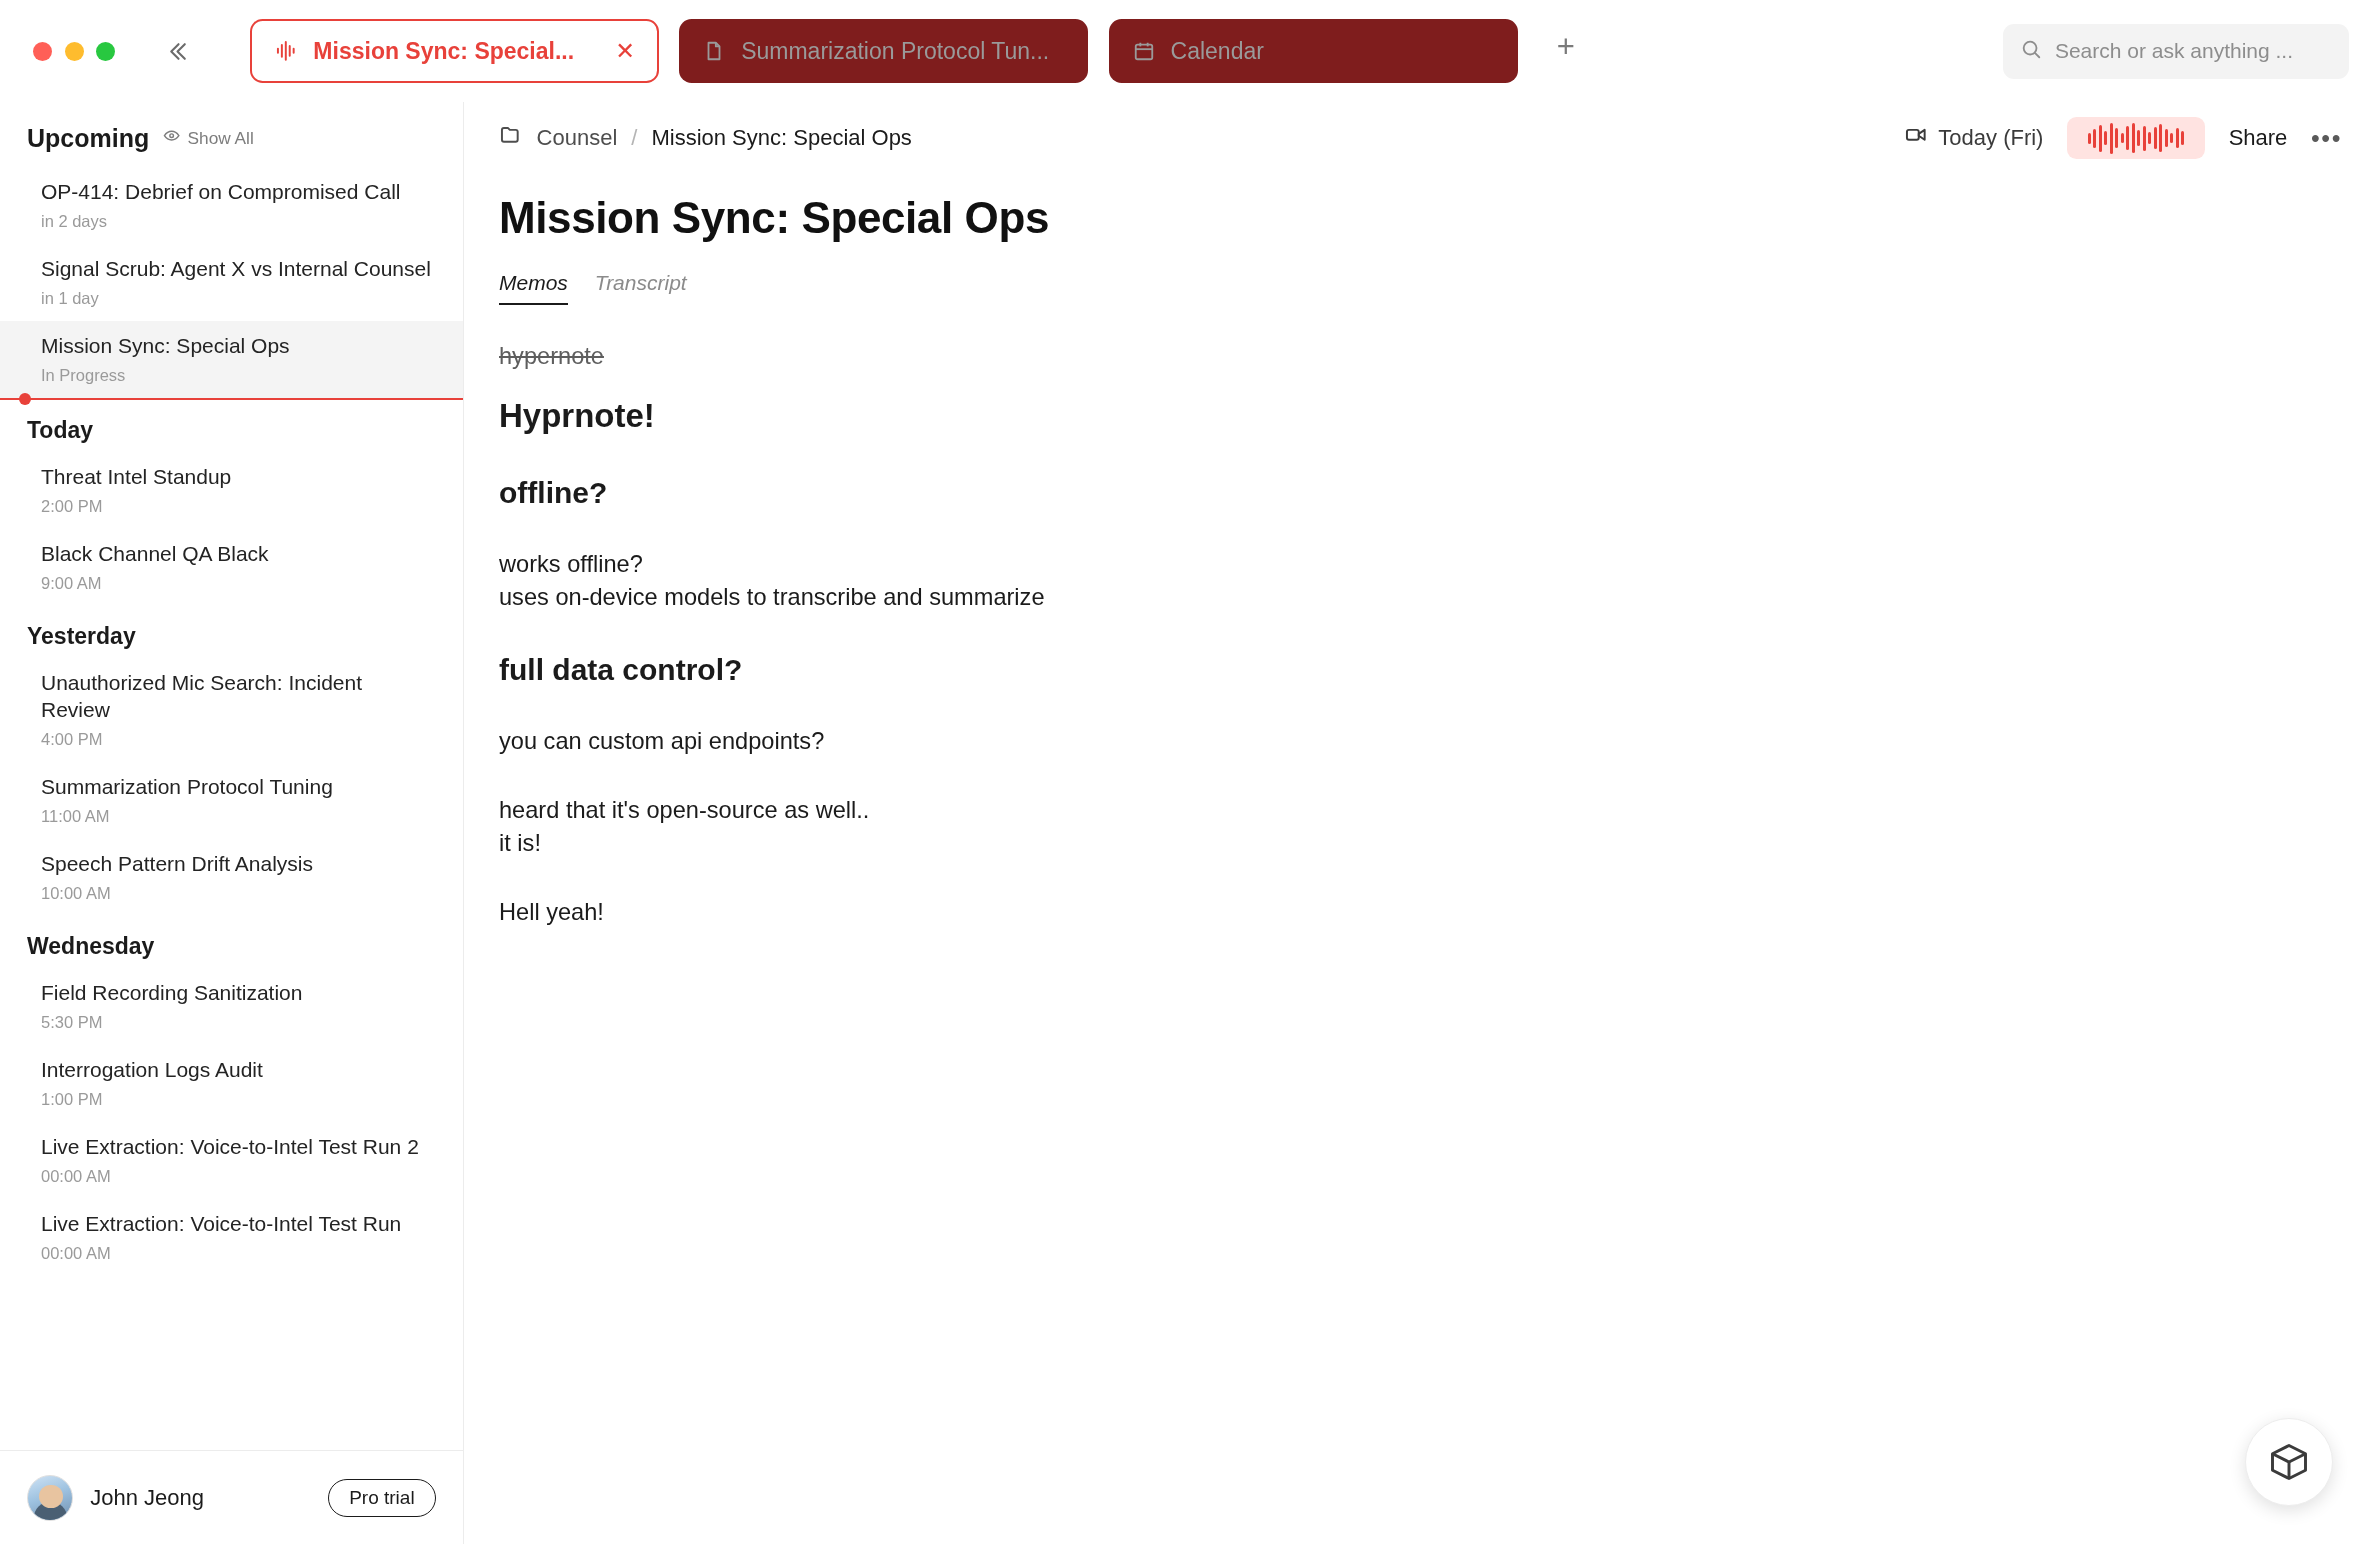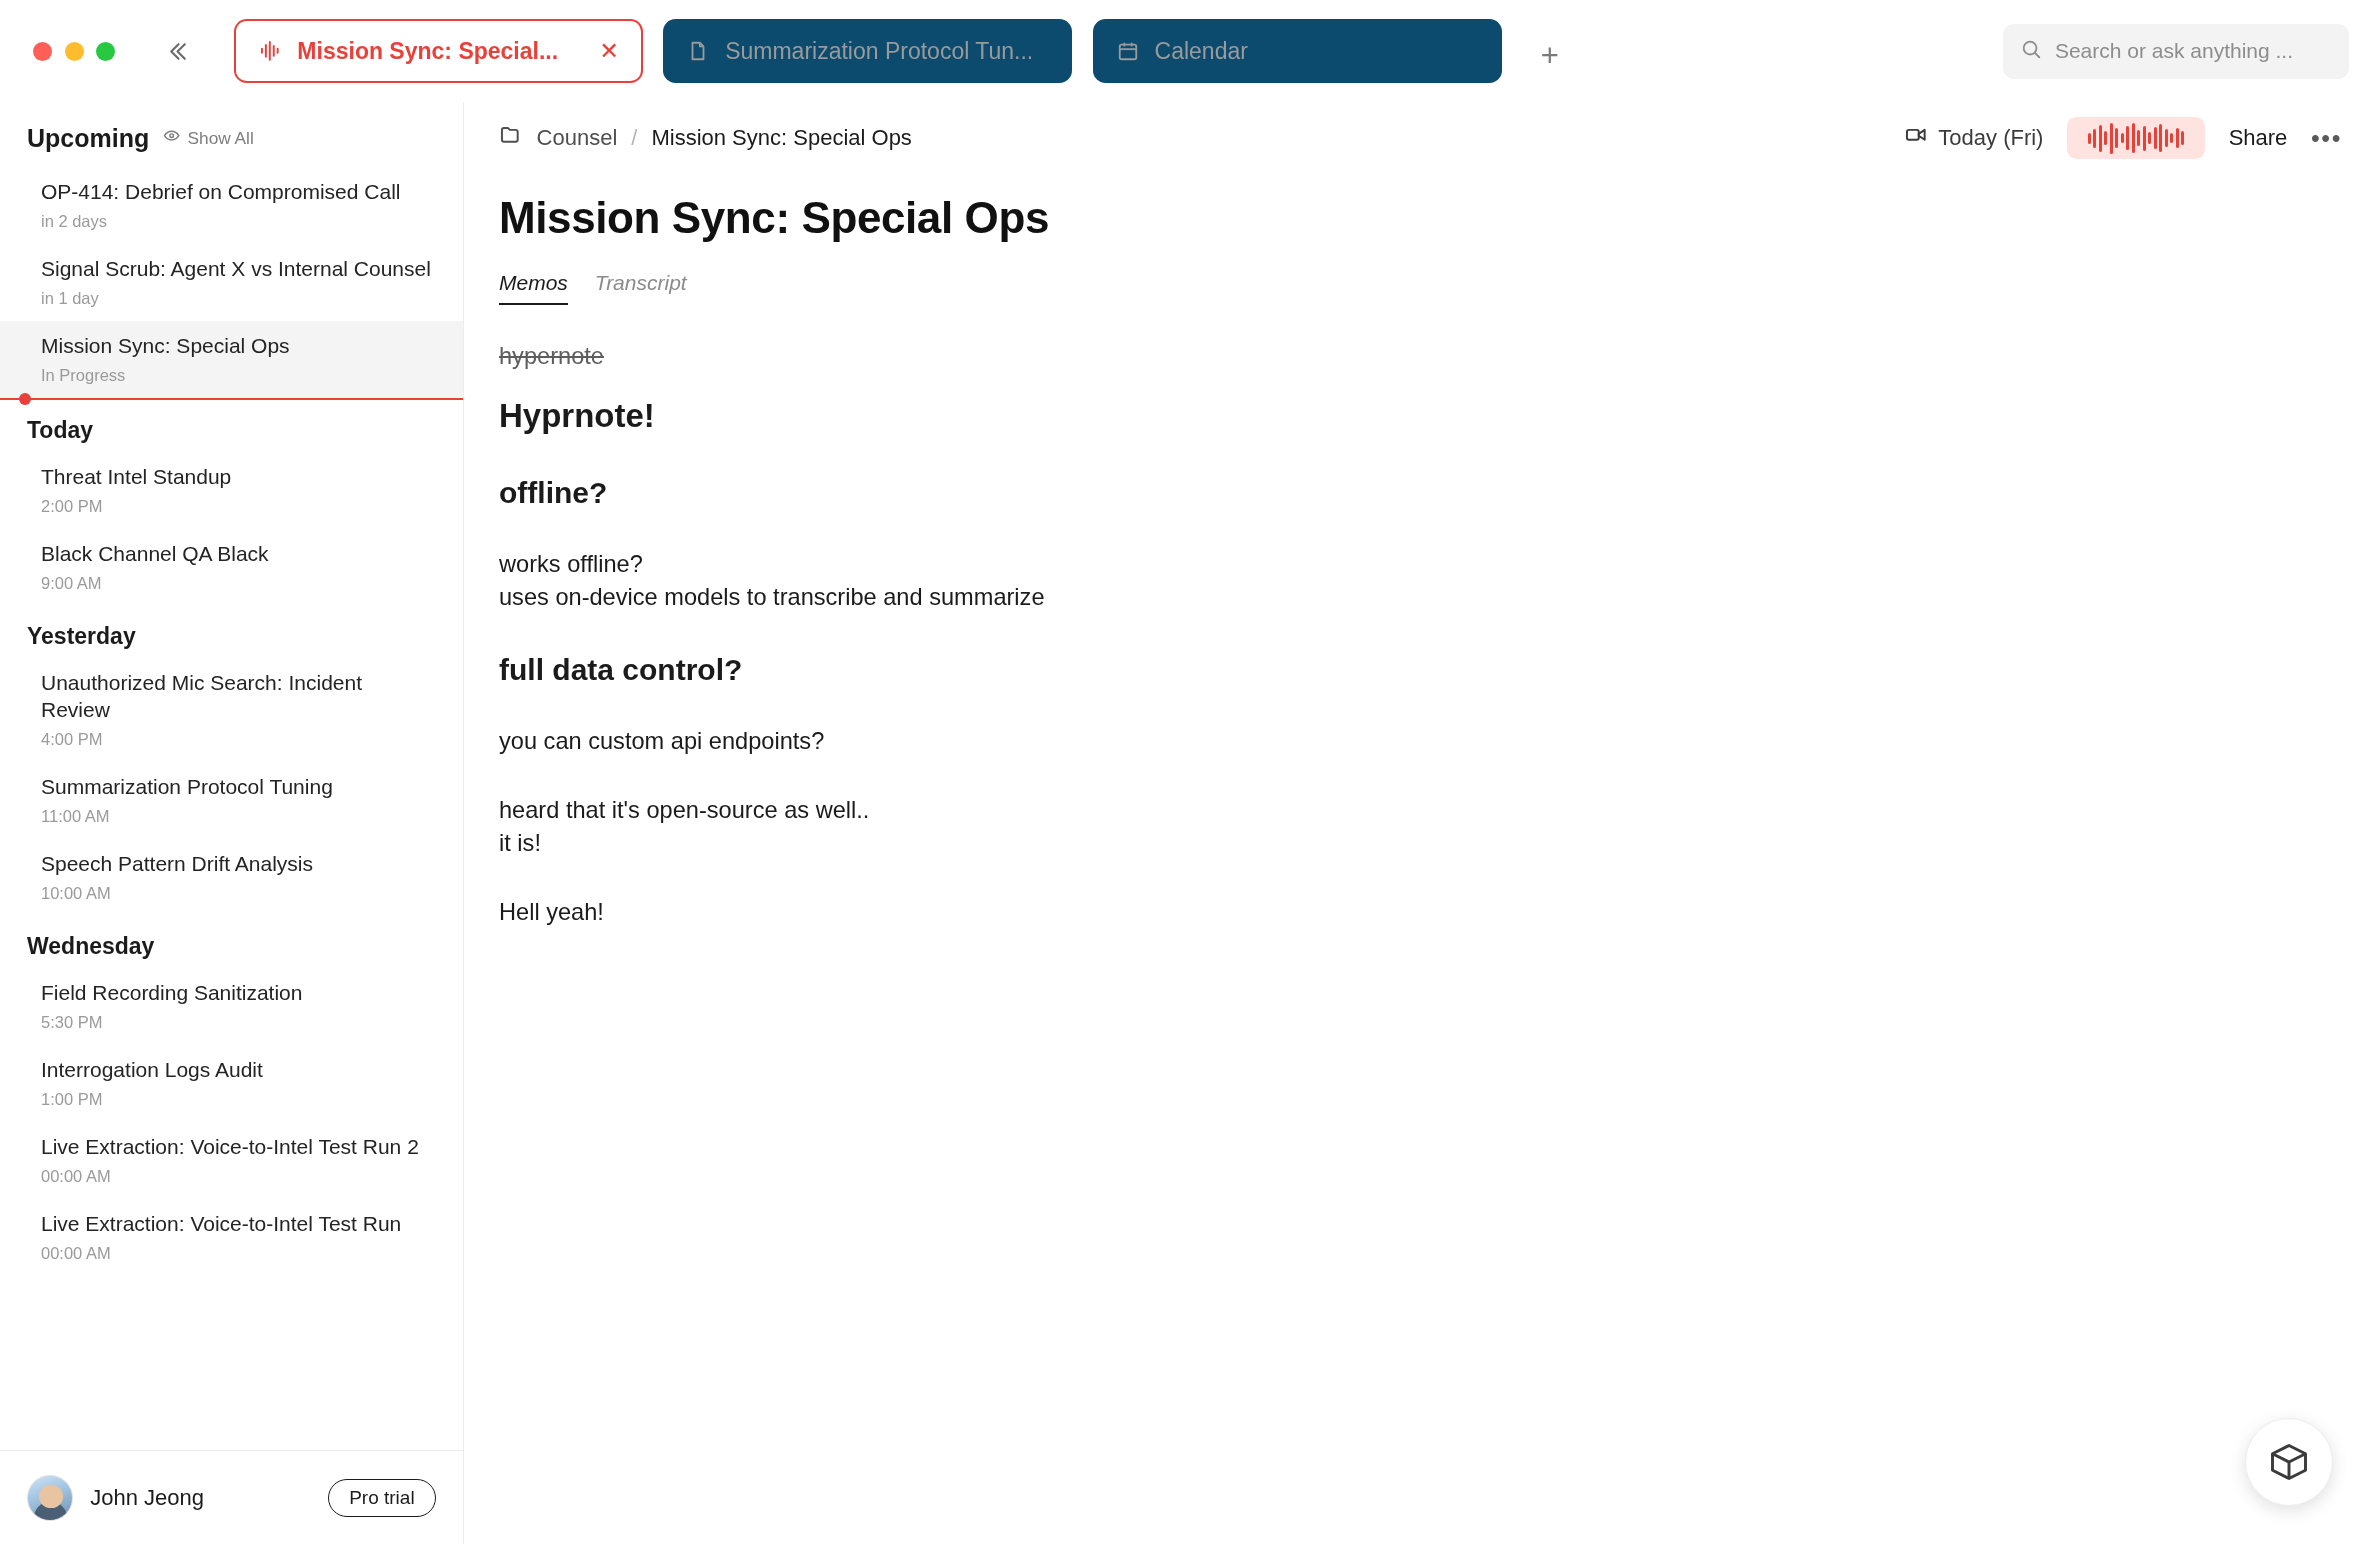--- a/index.html
+++ b/index.html
@@ -31,30 +31,30 @@
   .dot.yellow { background: #febc2e; }
   .dot.green { background: #28c840; }
 
   .collapse-btn {
     width: 42px; height: 42px;
     display: flex; align-items: center; justify-content: center;
     color: #6b6b6b; font-size: 23.6px; border-radius: 7.9px;
     margin-left: 23.6px;
   }
 
-  .tabs { display: flex; align-items: flex-end; gap: 0; margin-left: 36px; }
+  .tabs { display: flex; align-items: flex-start; gap: 0; margin-left: 52px; }
   .tab {
     height: 64px;
     min-width: 409px;
     max-width: 409px;
     display: flex; align-items: center;
     border-radius: 12.6px;
     padding: 0 22px;
     gap: 15.7px;
-    background: #0c4a6e;
+    background: #7f1d1d;
     border: 2.4px solid transparent;
     color: #9a9a9a;
     font-size: 23px;
   }
   .tab.active {
     background: #ffffff;
     border: 2.4px solid #e8413a;
     color: #e8413a;
     font-weight: bold;
   }

